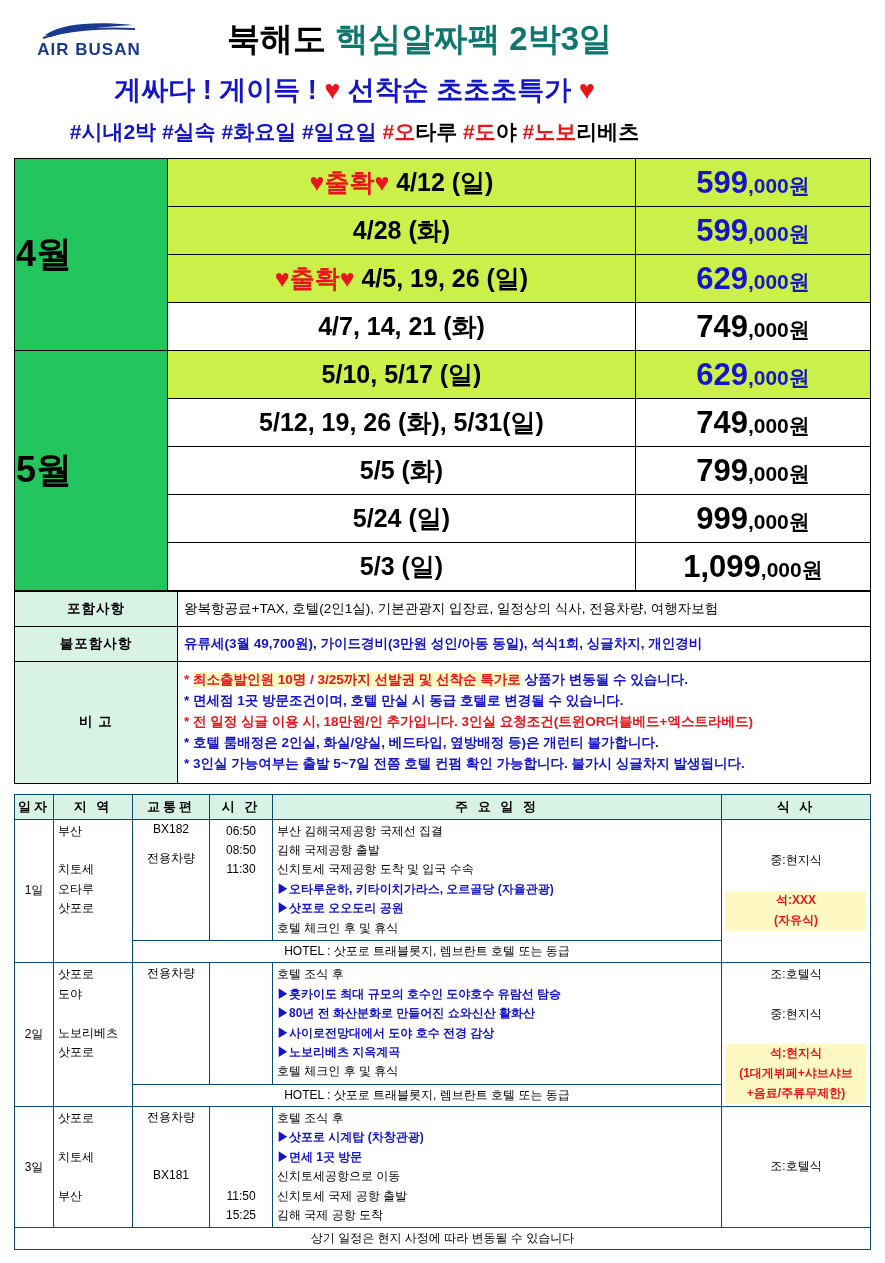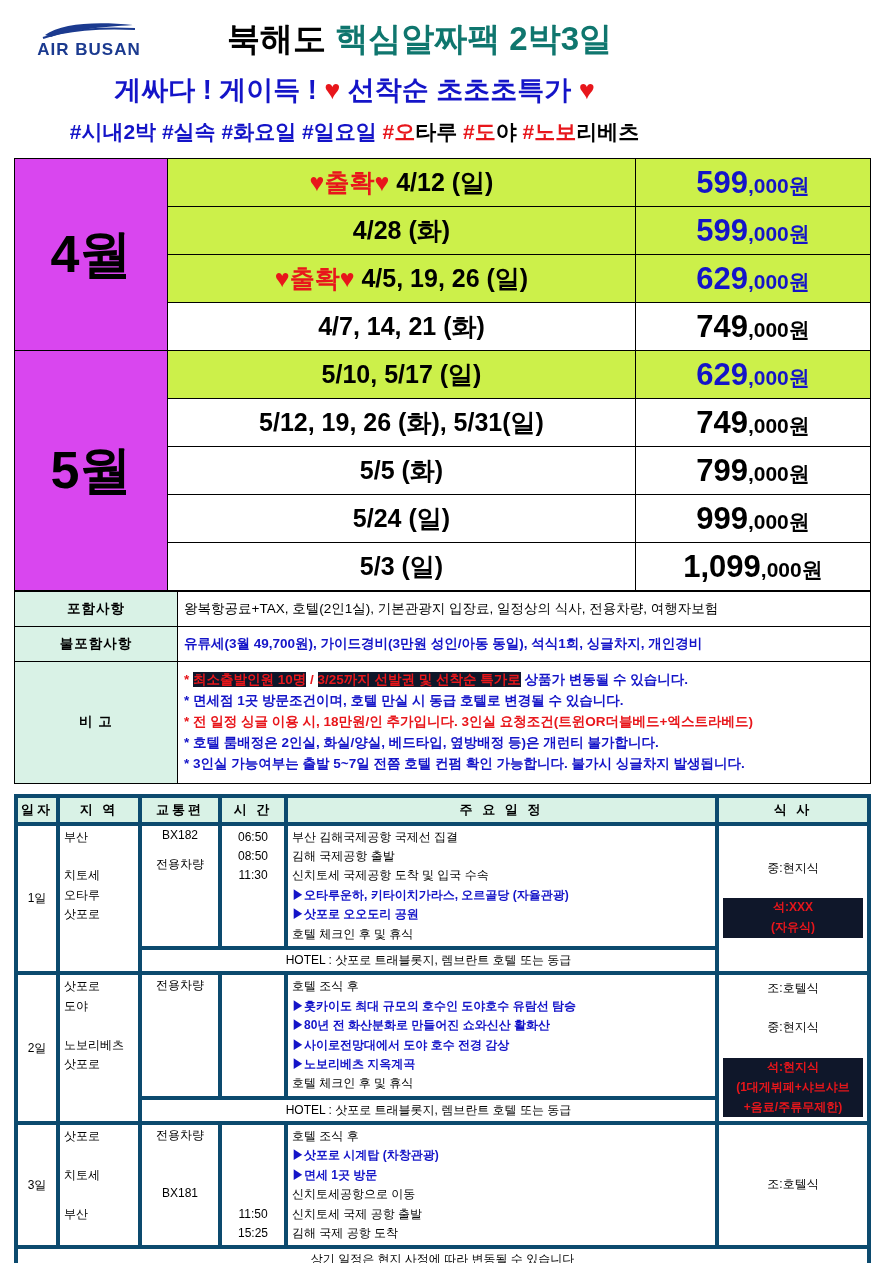--- a/index.html
+++ b/index.html
@@ -24,43 +24,43 @@
 
   .hashline{text-align:center;font-size:21px;font-weight:bold;margin-top:10px;white-space:nowrap;}
   .hashline .b{color:#1414c8;}
   .hashline .r{color:#e8161b;}
   .hashline .k{color:#000;}
 
   
   table{border-collapse:collapse;}
   .price-table{width:857px;margin:12px auto 0 auto;table-layout:fixed;}
   .price-table td{border:1.5px solid #000;}
-  .month-cell{width:150px;text-align:center;font-size:52px;font-weight:bold;background:#d946ef;}
+  .month-cell{width:150px;text-align:left;font-size:36px;font-weight:bold;background:#22c55e;}
   .date-cell{text-align:center;font-size:25px;font-weight:bold;height:45px;}
   .price-cell{width:232px;text-align:center;font-weight:bold;white-space:nowrap;}
   .price-cell .big{font-size:31px;}
   .price-cell .small{font-size:21px;}
   .hl{background:#ccf04a;}
   .blue{color:#1414c8;}
   .heartred{color:#e8161b;}
 
   
   .info-table{width:857px;margin:0 auto;table-layout:fixed;}
   .info-table td{border:1.5px solid #000;padding:8px 6px;font-size:13.5px;vertical-align:middle;}
   .info-label{width:150px;text-align:center;background:#d9f2e6;font-size:17px;font-weight:bold;letter-spacing:1px;}
   .info-val{font-size:13.5px;}
   .info-val.blue-t{color:#1414c8;font-weight:bold;}
   .note-cell{padding:5px 8px;line-height:1.55;}
   .note-cell div{font-size:13.5px;color:#1414c8;font-weight:bold;white-space:nowrap;}
   .note-cell .rd{color:#e8161b;}
-  .mark{background:#0f172a;}
+  .mark{background:#fef9c3;}
 
   
   .itin{width:857px;margin:10px auto 0 auto;table-layout:fixed;}
-  .itin th,.itin td{border:4px solid #0c4a6e;font-size:12px;vertical-align:top;padding:2px 4px;}
+  .itin th,.itin td{border:1px solid #0c4a6e;font-size:12px;vertical-align:top;padding:2px 4px;}
   .itin th{background:#d9f2e6;text-align:center;font-weight:bold;font-size:13px;letter-spacing:3px;padding:3px 0;}
   .c-day{width:38px;}
   .c-area{width:78px;}
   .c-trans{width:76px;}
   .c-time{width:62px;}
   .c-sched{width:auto;}
   .c-meal{width:148px;}
   .ctr{text-align:center;}
   .itin .mid{vertical-align:middle;}
   .itin .sched div{line-height:1.62;white-space:nowrap;}

